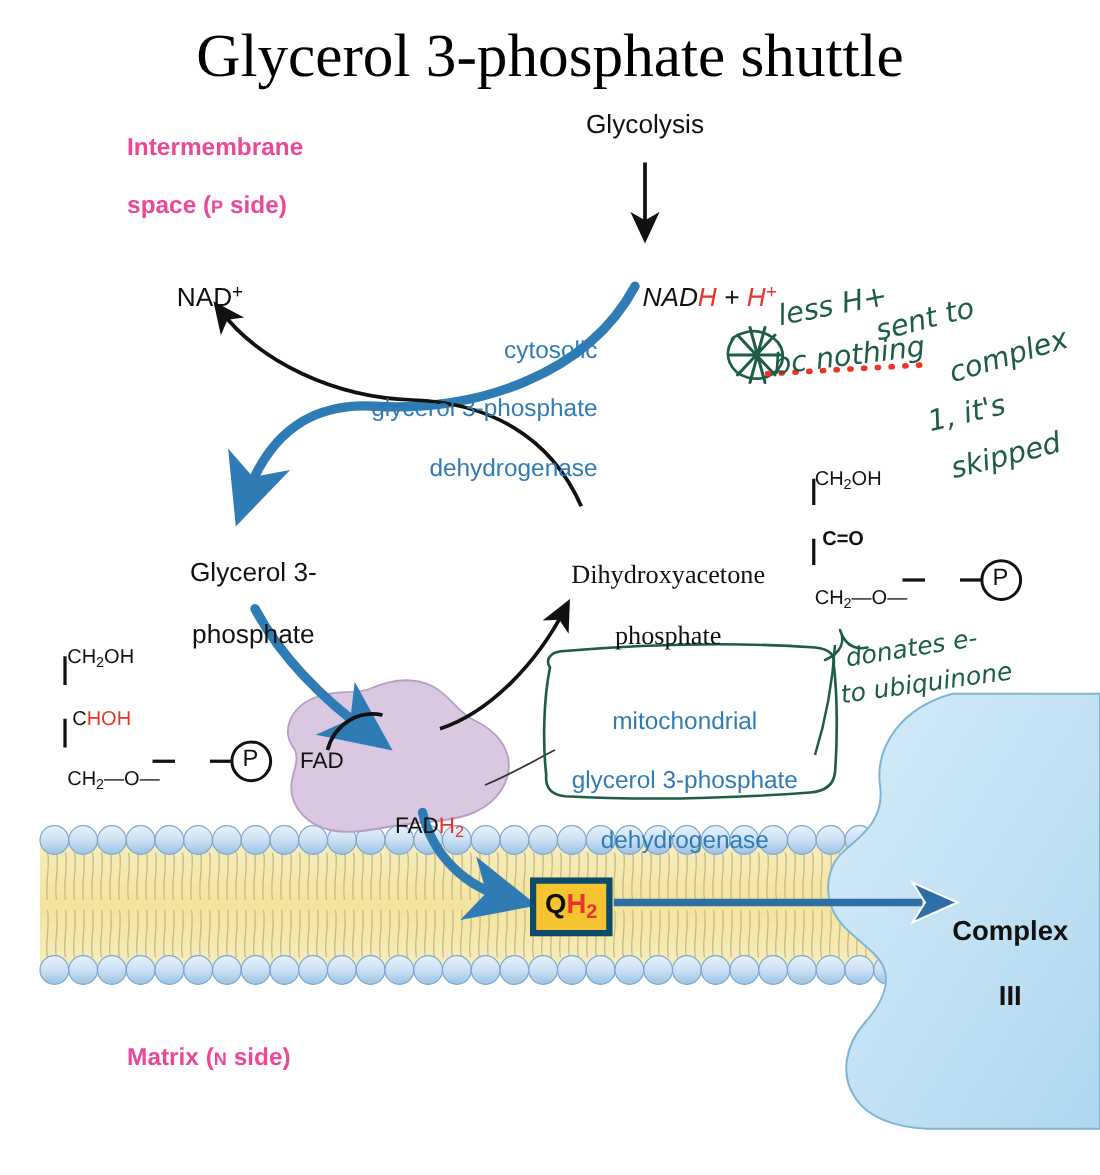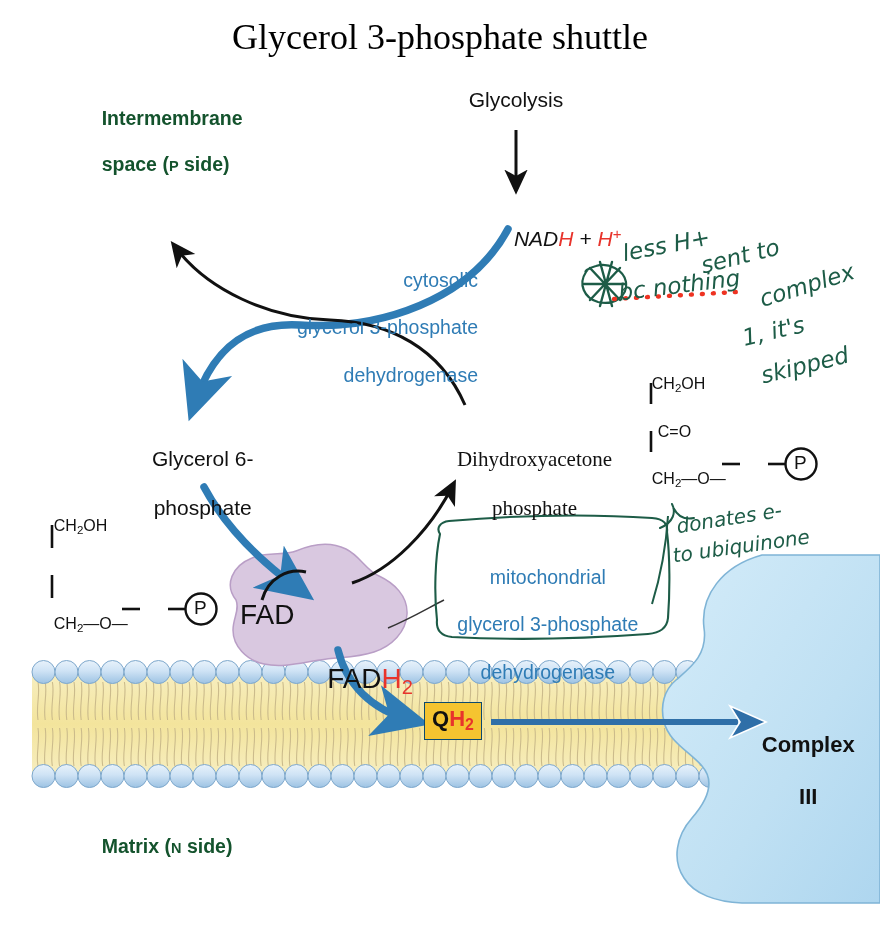--- a/index.html
+++ b/index.html
@@ -2,33 +2,33 @@
 <html><head>
 <meta charset="utf-8">
 <style>
   html,body{margin:0;padding:0;background:#ffffff;}
   body{width:880px;height:940px;position:relative;overflow:hidden;
        font-family:"Liberation Sans","DejaVu Sans",sans-serif;color:#111;}
   #stage{position:absolute;inset:0;width:880px;height:940px;}
   #svgroot{position:absolute;left:0;top:0;width:880px;height:940px;}
 
   .lbl{position:absolute;white-space:pre;line-height:1.18;}
-  .title{font-family:"Liberation Serif","DejaVu Serif",serif;font-size:36px;
+  .title{font-family:"Liberation Serif","DejaVu Serif",serif;font-size:49px;
          text-align:center;width:880px;left:0;top:16px;color:#000;}
-  .side-label{font-weight:bold;font-size:19.5px;color:#14532d;}
+  .side-label{font-weight:bold;font-size:19.5px;color:#ec4899;}
   .smallcap{font-size:14.5px;}
   .metab{font-size:21px;color:#111;text-align:center;}
   .enz{font-size:19.5px;color:#2f7cb5;text-align:center;line-height:1.22;}
   .mol{font-size:16px;color:#111;}
   .red{color:#e8342c;}
   .chem-sub{font-size:0.72em;vertical-align:-0.28em;}
   .chem-sup{font-size:0.72em;vertical-align:0.45em;}
-  .fad{font-size:28px;color:#111;}
+  .fad{font-size:18px;color:#111;}
   .qh2{position:absolute;background:#f5c430;color:#111;font-size:22px;
-       font-weight:bold;padding:3px 7px 5px 7px;border:1px solid #0c4a6e;}
+       font-weight:bold;padding:3px 7px 5px 7px;border:5px solid #0c4a6e;}
   .cplx{font-size:22px;font-weight:bold;text-align:center;color:#111;}
   .hw{position:absolute;color:#1d5c47;font-family:"DejaVu Sans",sans-serif;
       font-size:21px;font-style:italic;white-space:pre;}
 </style>
 </head>
 <body>
 
 <div id="stage">
 
   <svg id="svgroot" viewBox="0 0 880 940">
@@ -400,27 +400,30 @@
     <span>Intermembrane</span><br>
     <span>space (</span><span class="smallcap">P</span><span> side)</span>
   </div>
 
   <div class="lbl side-label" style="left:80px;top:812px;">
     <span>Matrix (</span><span class="smallcap">N</span><span> side)</span>
   </div>
 
   <div class="lbl metab" style="left:446px;top:88px;width:140px;">Glycolysis</div>
 
+  <div class="lbl metab" style="left:118px;top:200px;width:120px;text-align:left;">
+    <span>NAD</span><span class="chem-sup">+</span>
+  </div>
 
   <div class="lbl metab" style="left:446px;top:200px;width:220px;text-align:center;font-style:italic;">
     <span>NAD</span><span class="red">H</span><span> + </span><span class="red">H</span><span class="red chem-sup">+</span>
   </div>
 
   <div class="lbl metab" style="left:96px;top:422px;width:190px;">
-    <span>Glycerol 6-</span><br>
+    <span>Glycerol 3-</span><br>
     <span>phosphate</span>
   </div>
 
   <div class="lbl metab" style="left:414px;top:422px;width:220px;font-family:Liberation Serif, serif;">
     <span>Dihydroxyacetone</span><br>
     <span>phosphate</span>
   </div>
 
   <div class="lbl enz" style="left:252px;top:245px;width:226px;text-align:right;">
     <span>cytosolic</span><br>
@@ -430,29 +433,32 @@
 
   <div class="lbl enz" style="left:428px;top:542px;width:218px;">
     <span>mitochondrial</span><br>
     <span>glycerol 3-phosphate</span><br>
     <span>dehydrogenase</span>
   </div>
 
   <div class="lbl mol" style="left:36px;top:498px;">
     <span>CH</span><span class="chem-sub">2</span><span>OH</span>
   </div>
+  <div class="lbl mol" style="left:40px;top:548px;">
+    <span>C</span><span class="red">HOH</span>
+  </div>
   <div class="lbl mol" style="left:36px;top:596px;">
     <span>CH</span><span class="chem-sub">2</span><span>—O—</span>
   </div>
   <div class="lbl mol" style="left:194px;top:597px;font-size:19px;">P</div>
 
   <div class="lbl mol" style="left:634px;top:356px;">
     <span>CH</span><span class="chem-sub">2</span><span>OH</span>
   </div>
-  <div class="lbl mol" style="left:640px;top:404px;">
+  <div class="lbl mol" style="left:640px;top:404px;font-weight:bold;">
     <span>C</span><span>=O</span>
   </div>
   <div class="lbl mol" style="left:634px;top:451px;">
     <span>CH</span><span class="chem-sub">2</span><span>—O—</span>
   </div>
   <div class="lbl mol" style="left:794px;top:452px;font-size:19px;">P</div>
 
   <div class="lbl fad" style="left:240px;top:598px;">FAD</div>
   <div class="lbl fad" style="left:296px;top:629px;">
     <span>FAD</span><span class="red">H</span><span class="red chem-sub">2</span>

